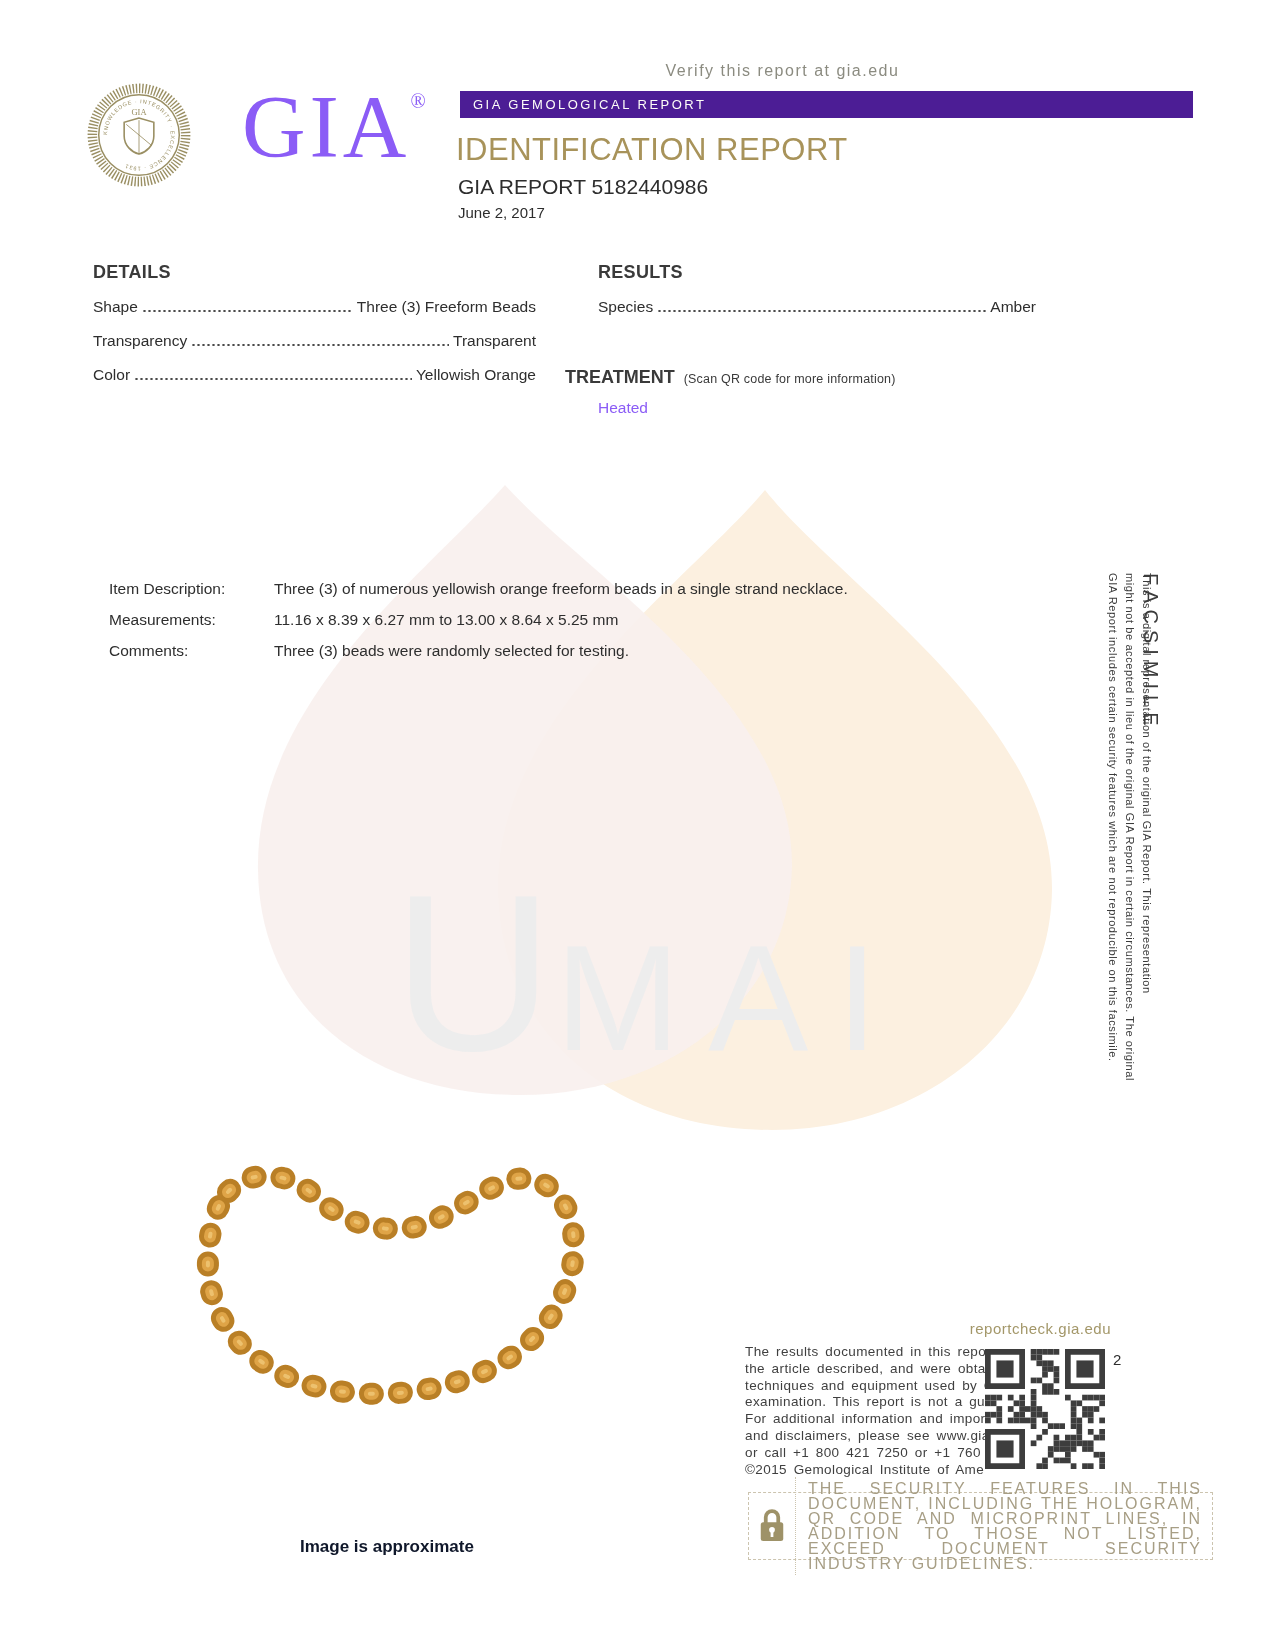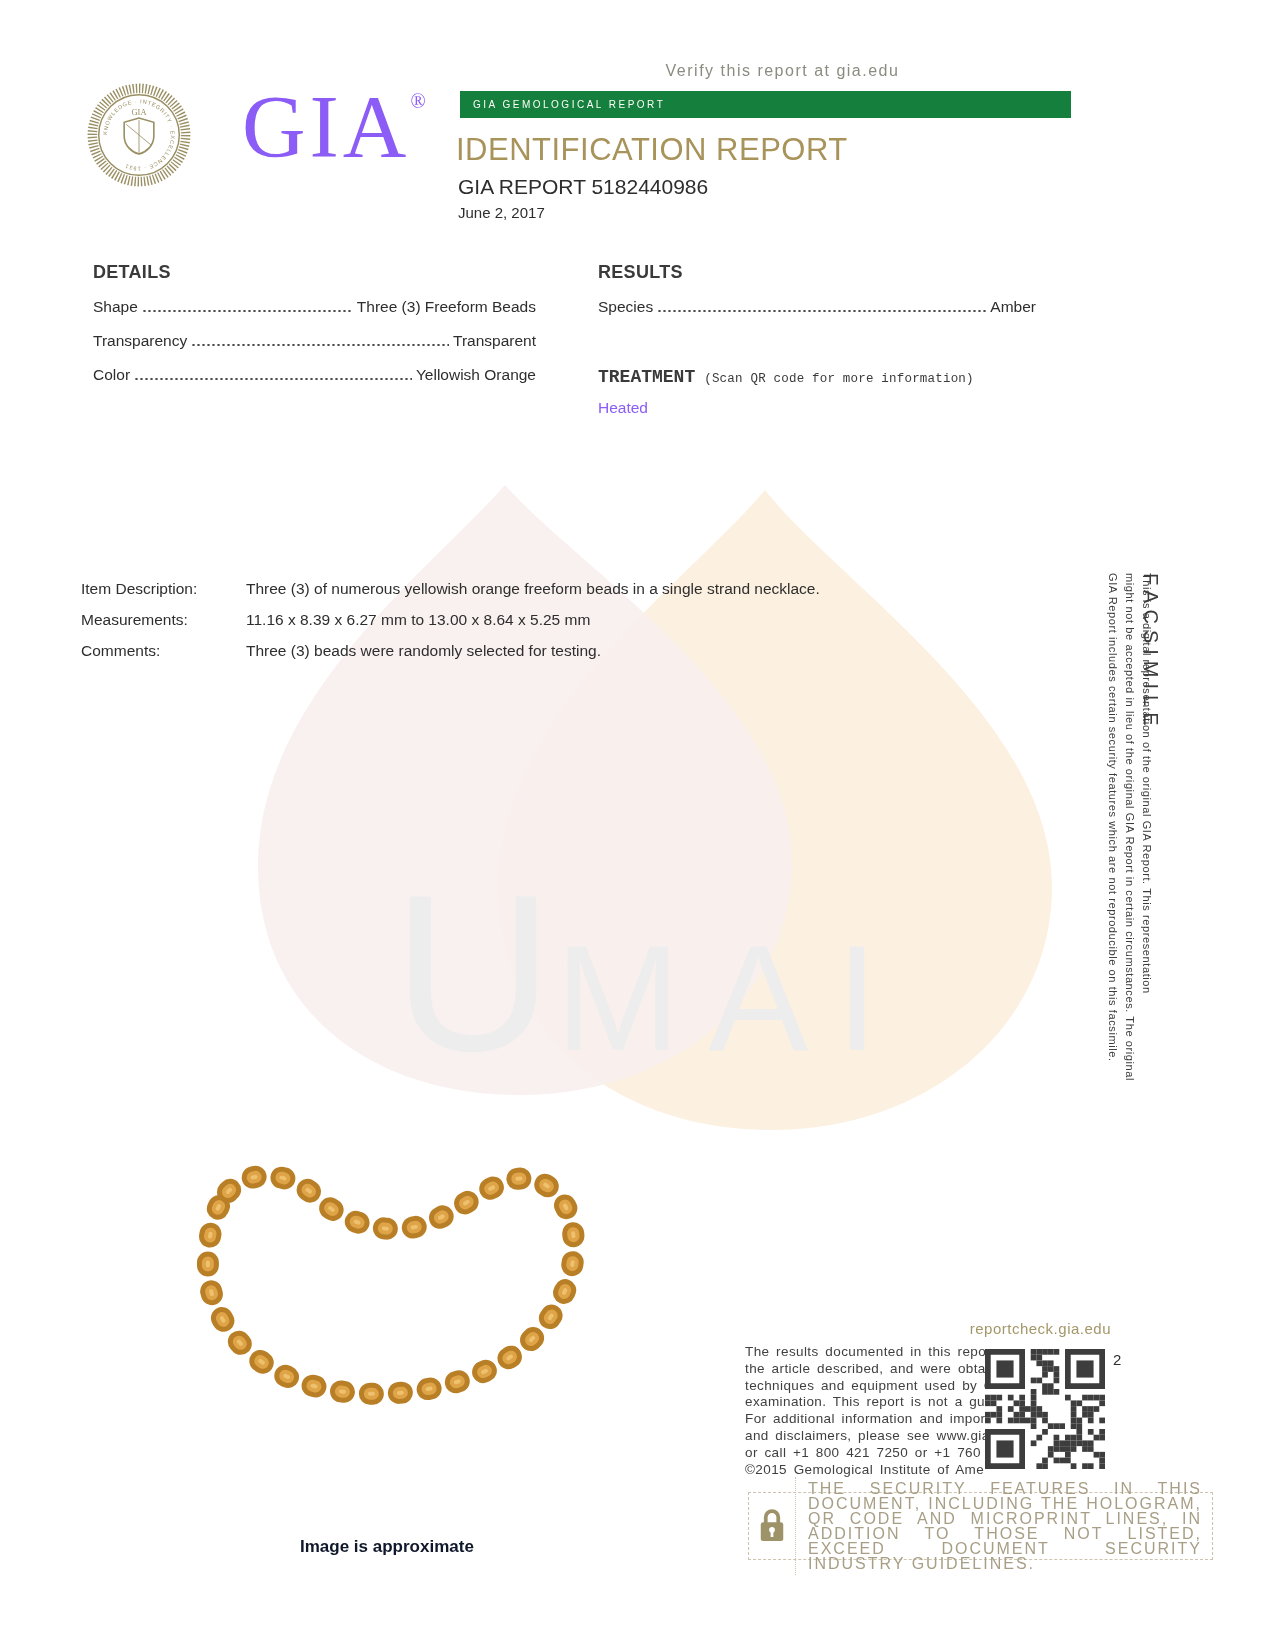--- a/index.html
+++ b/index.html
@@ -13,41 +13,41 @@
   #watermark .wm-u { font-size:222px; line-height:1; }
   #watermark .wm-mai { font-size:150px; line-height:1; letter-spacing:28px; }
 
   .layer2 { z-index:2; }
 
   
   #verify-link { left:460px; top:62px; width:645px; text-align:center; font-size:16px; letter-spacing:1.5px; color:#8b8b80; }
   #gia-seal { left:86px; top:80px; width:106px; height:110px; }
   #gia-logotype { left:198px; top:76px; font-family:"Liberation Serif", serif; font-weight:normal; font-size:88px; color:#8b5cf6; letter-spacing:4px; line-height:1.15;margin-left:44px; }
   #gia-logotype sup { font-size:20px; vertical-align:48px; letter-spacing:0; }
-  #report-banner { left:460px; top:91px; width:611px; height:27px; background:#15803d; color:#fdfdf8; font-size:10px; letter-spacing:2.5px; line-height:27px; padding-left:13px; }
+  #report-banner { left:460px; top:91px; width:733px; height:27px; background:#4c1d95; color:#fdfdf8; font-size:13px; letter-spacing:2.5px; line-height:27px; padding-left:13px; }
   #report-title { left:456px; top:132px; font-size:31px; letter-spacing:0.5px; color:#a8935a; }
   #report-number { left:458px; top:175px; font-size:21px; color:#2d2d2d; }
   #report-date { left:458px; top:204px; font-size:15px; color:#2d2d2d; }
 
   
   .section-heading { font-size:18px; font-weight:bold; color:#3a3a3a; letter-spacing:0.3px; }
   #details-heading { left:93px; top:262px; }
   #results-heading { left:598px; top:262px; }
   .dotrow { display:flex; align-items:flex-end; font-size:15.5px; color:#2e2e2e; }
   .dotrow .leader { flex:1; height:4px; margin:0 4px 3px 4px; background-image:radial-gradient(circle,#4a4a4a 1px,transparent 1.3px); background-size:5px 4px; background-repeat:repeat-x; background-position:0 100%; }
   #details-rows { left:93px; top:294px; width:443px; }
   #details-rows .dotrow { margin-bottom:12px; height:22px; }
   #results-rows { left:598px; top:294px; width:438px; }
   #results-rows .dotrow { height:22px; }
-  #treatment-heading { left:598px; top:367px; font-size:18px; font-weight:bold; color:#3a3a3a;font-family:Liberation Mono, monospace; }
+  #treatment-heading { left:565px; top:367px; font-size:18px; font-weight:bold; color:#3a3a3a; }
   #treatment-heading .note { font-size:12.5px; font-weight:normal; letter-spacing:0.2px; margin-left:9px; }
   #treatment-value { left:598px; top:399px; font-size:15.5px; color:#8b5cf6; }
 
   
-  #item-block { left:81px; top:580px; width:820px; font-size:15.5px; color:#2e2e2e; }
+  #item-block { left:109px; top:580px; width:820px; font-size:15.5px; color:#2e2e2e; }
   #item-block .irow { display:flex; margin-bottom:13px; }
   #item-block .ilabel { width:165px; flex:none; }
   #item-block .ivalue { flex:1; }
 
   
   #facsimile { left:1104px; top:573px; height:575px; writing-mode:vertical-rl; font-size:11px; letter-spacing:0.6px; color:#3b3b3b; line-height:17px; }
   #facsimile .fline { white-space:nowrap; }
   #facs-title { position:absolute; top:0; right:-4px; writing-mode:vertical-rl; font-size:20px; letter-spacing:6px; color:#3b3b3b; }
 
   

